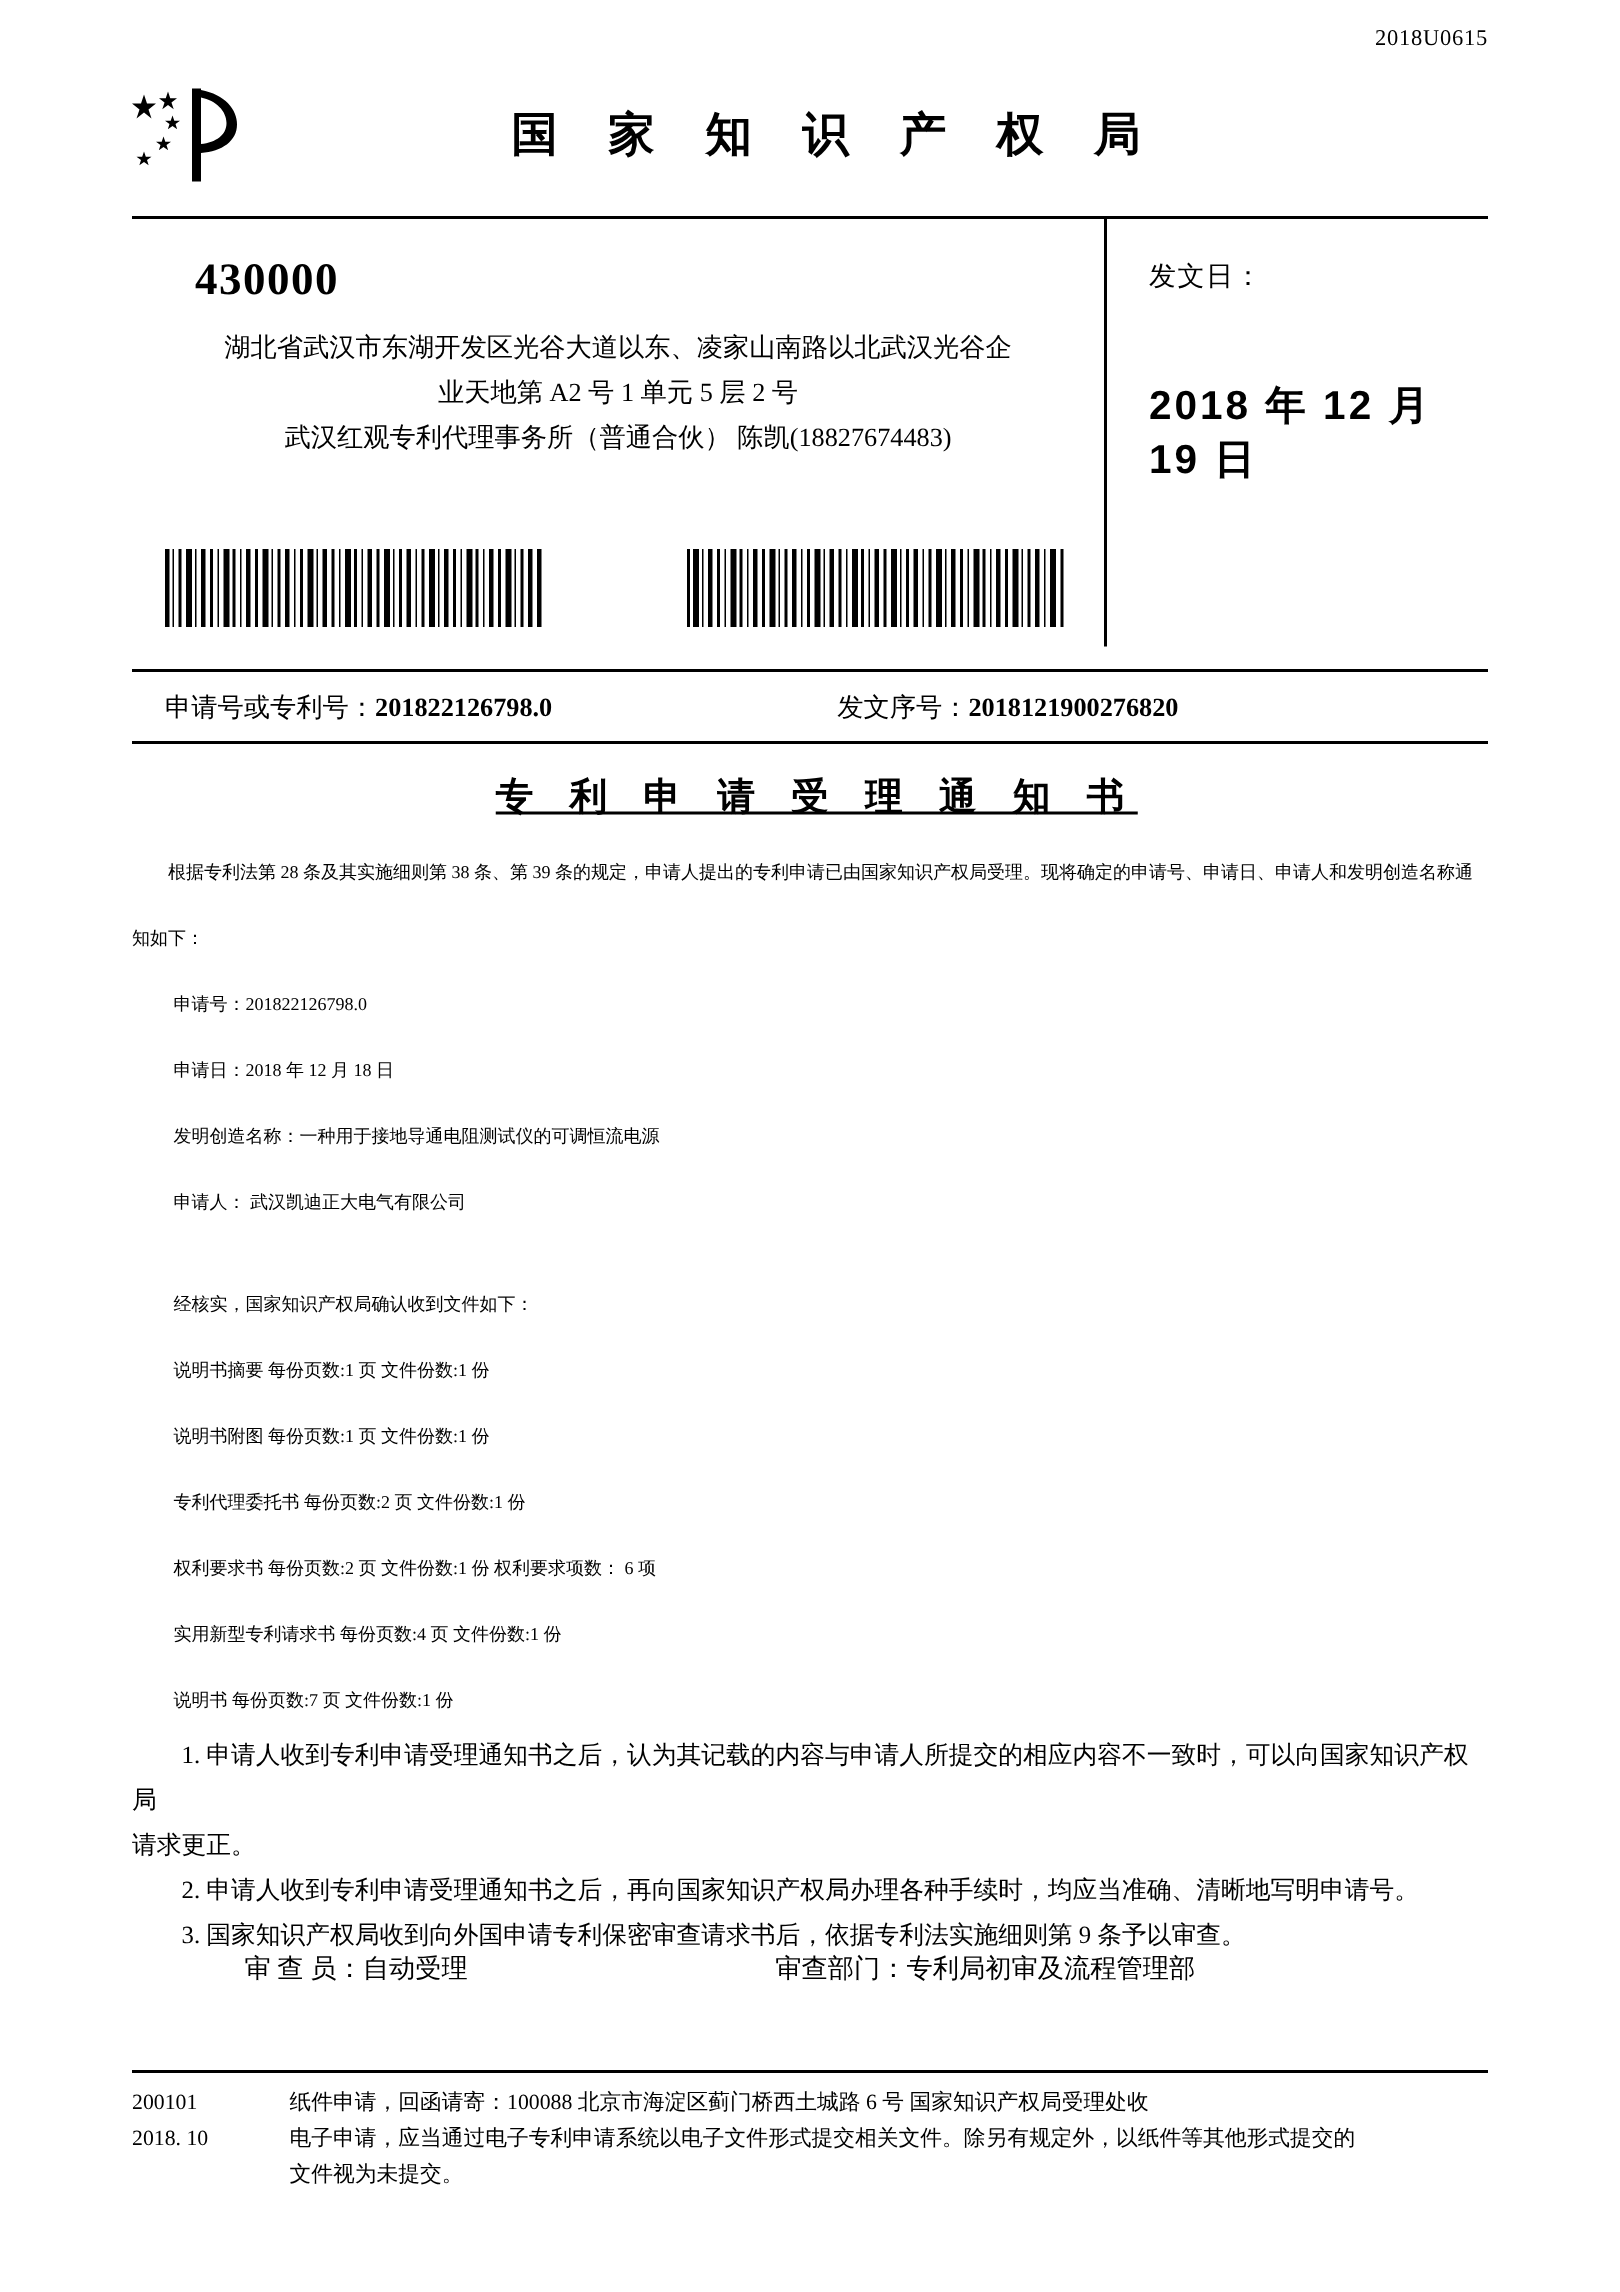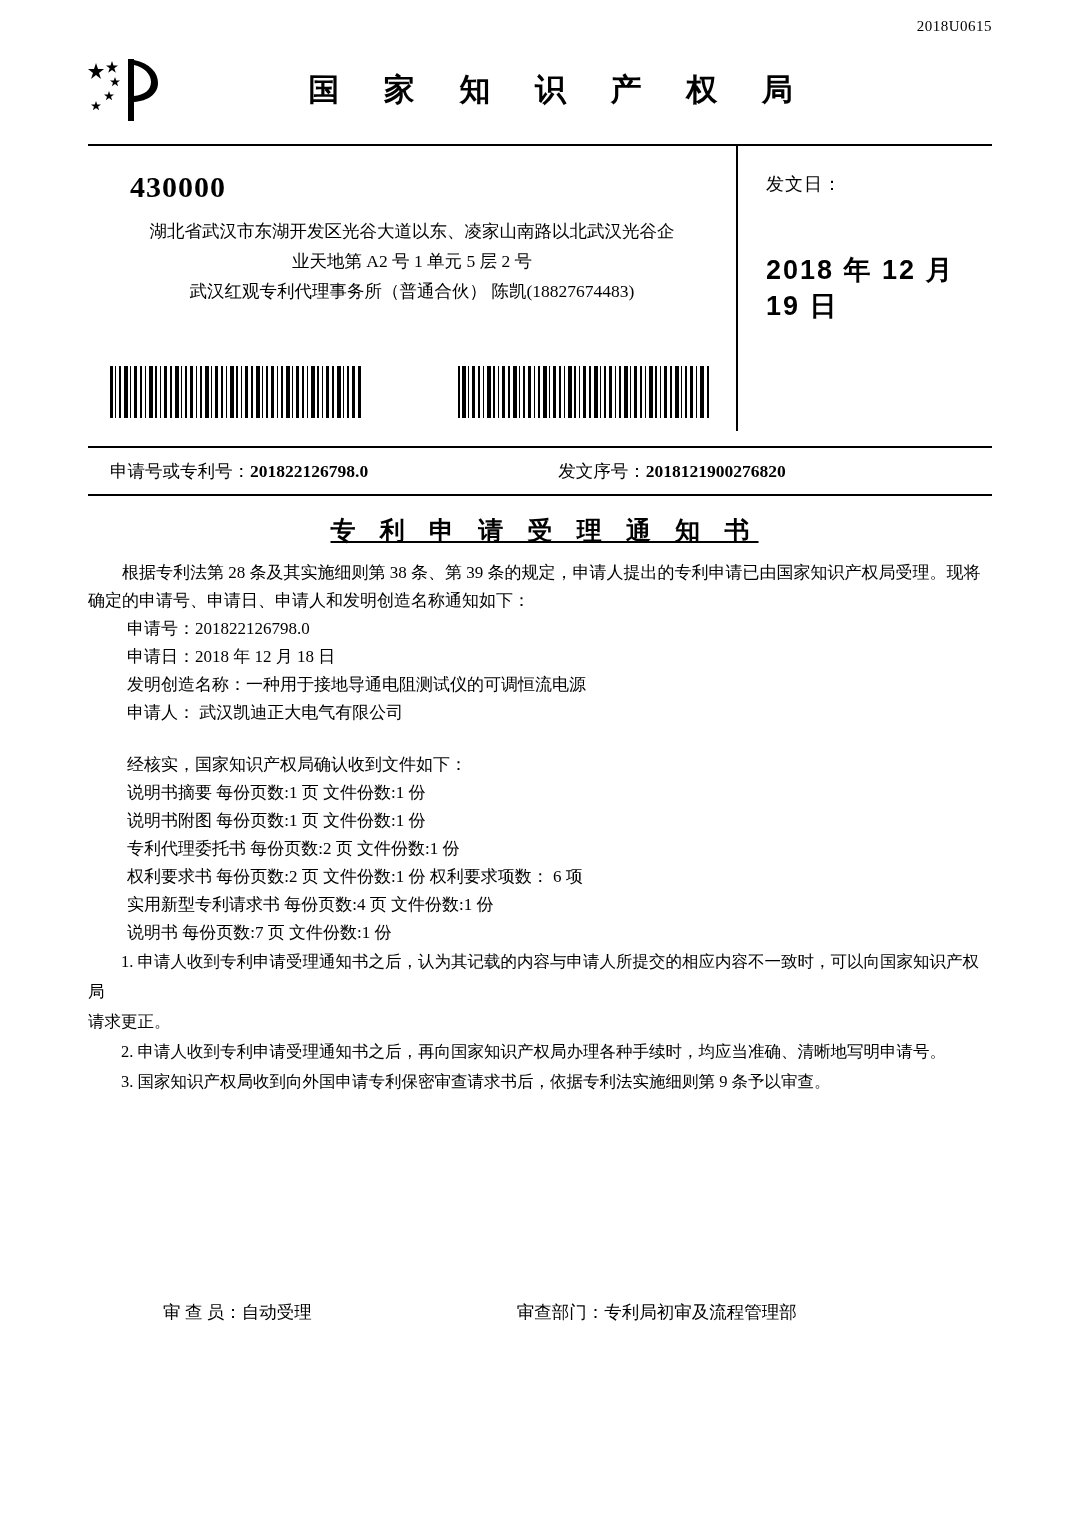--- a/index.html
+++ b/index.html
@@ -49,21 +49,21 @@
     flex: 0 0 auto;
   }
   .emblem svg { display: block; }
   .org-title {
     flex: 1 1 auto;
     text-align: center;
     font-size: 31px;
     font-weight: bold;
     letter-spacing: 13px;
     padding-right: 40px;
-    font-family: Liberation Mono, monospace;
+    font-family: Liberation Serif, serif;
   }
 
   
   .addr-block {
     position: relative;
     border-top: 2.5px solid #000;
     margin-top: 8px;
     height: 300px;
     display: flex;
   }
@@ -145,22 +145,22 @@
     font-size: 25px;
     font-weight: bold;
     letter-spacing: 9px;
     margin: 18px 0 12px 0;
     padding-left: 9px;
     text-decoration: underline;
   }
 
   
   .body-text {
-    font-size: 17px;
-    line-height: 28px;
+    font-size: 12px;
+    line-height: 44px;
   }
   .p-indent { text-indent: 2em; }
   .ind1 { padding-left: 2.3em; }
   .gap { height: 24px; }
 
   .notes-title {
     font-size: 16.5px;
     margin-top: 40px;
   }
   .note {
@@ -401,14 +401,25 @@
 
   <div class="examiner-row">
     <div class="ex1">
       <span>审 查 员：</span><span>自动受理</span>
     </div>
     <div class="ex2">
       <span>审查部门：</span><span>专利局初审及流程管理部</span>
     </div>
   </div>
 
+  <div class="footer">
+    <div class="footer-left">
+      <div>200101</div>
+      <div>2018. 10</div>
+    </div>
+    <div class="footer-right">
+      <div>纸件申请，回函请寄：100088 北京市海淀区蓟门桥西土城路 6 号   国家知识产权局受理处收</div>
+      <div>电子申请，应当通过电子专利申请系统以电子文件形式提交相关文件。除另有规定外，以纸件等其他形式提交的</div>
+      <div>文件视为未提交。</div>
+    </div>
+  </div>
 
 </div>
 
 </body></html>

